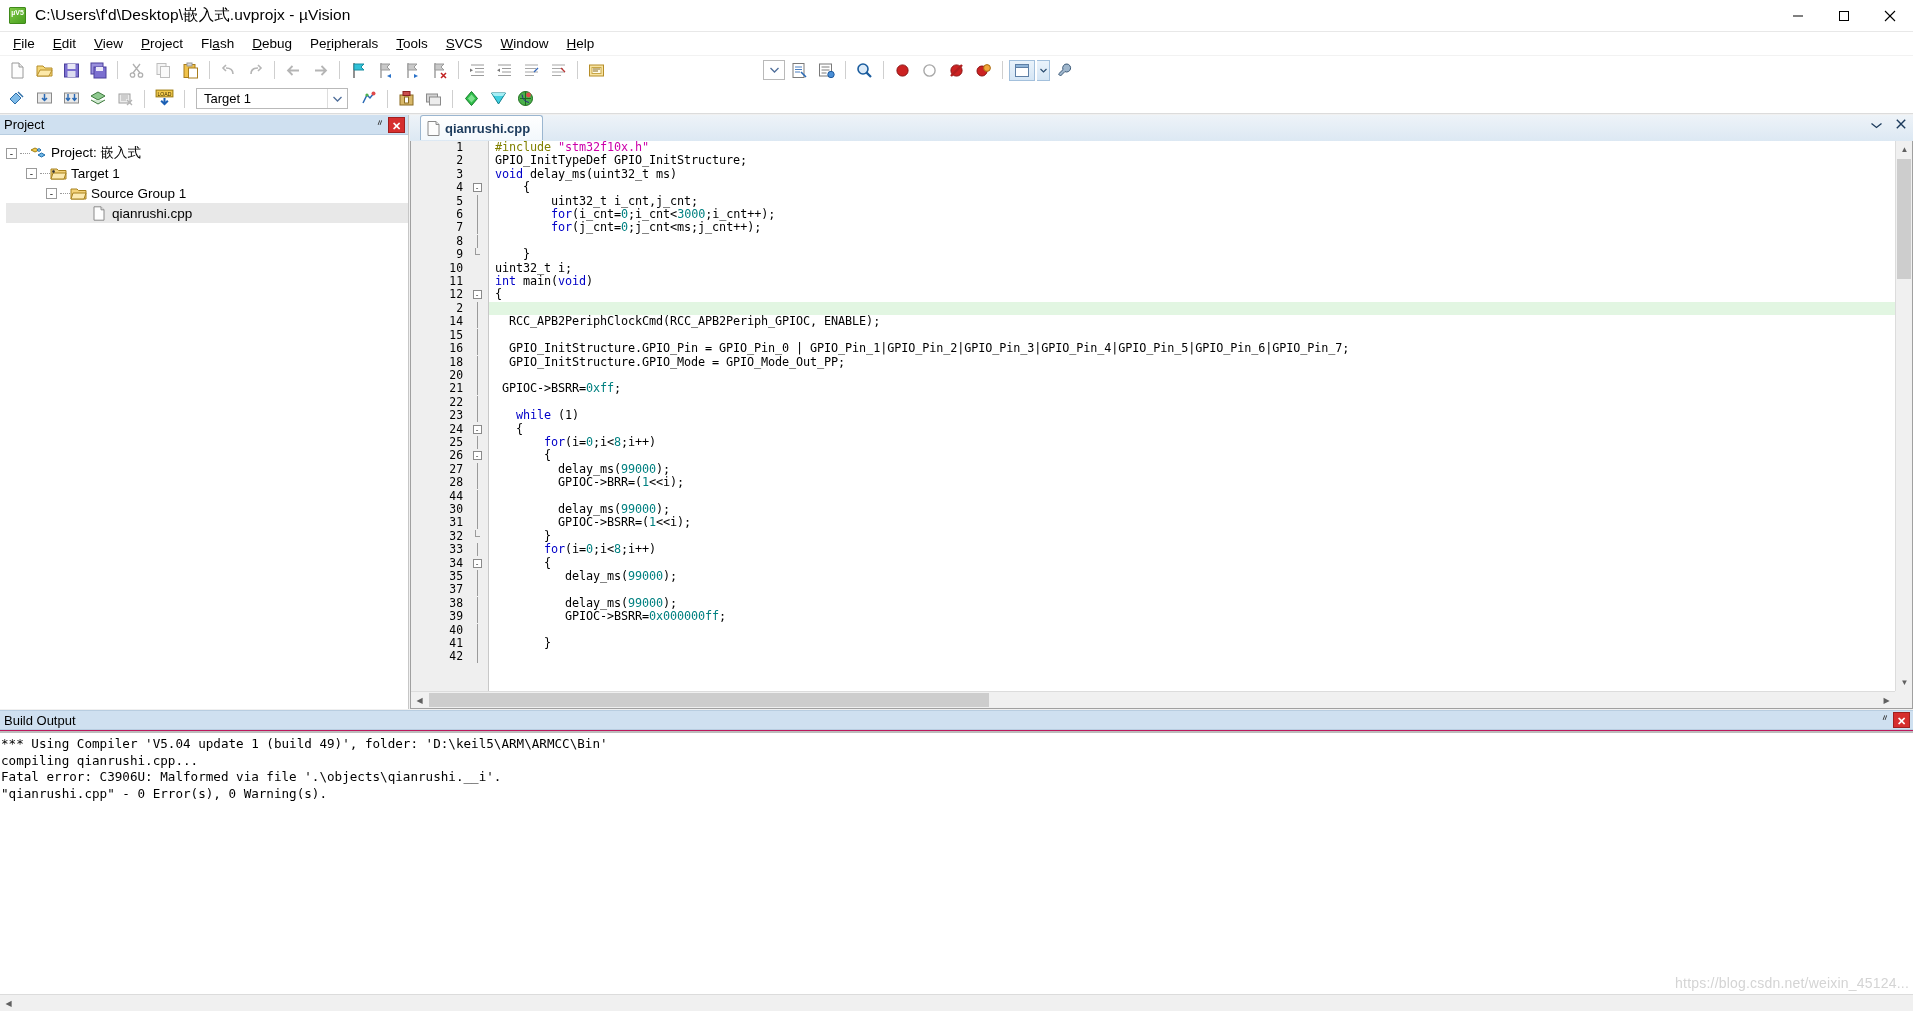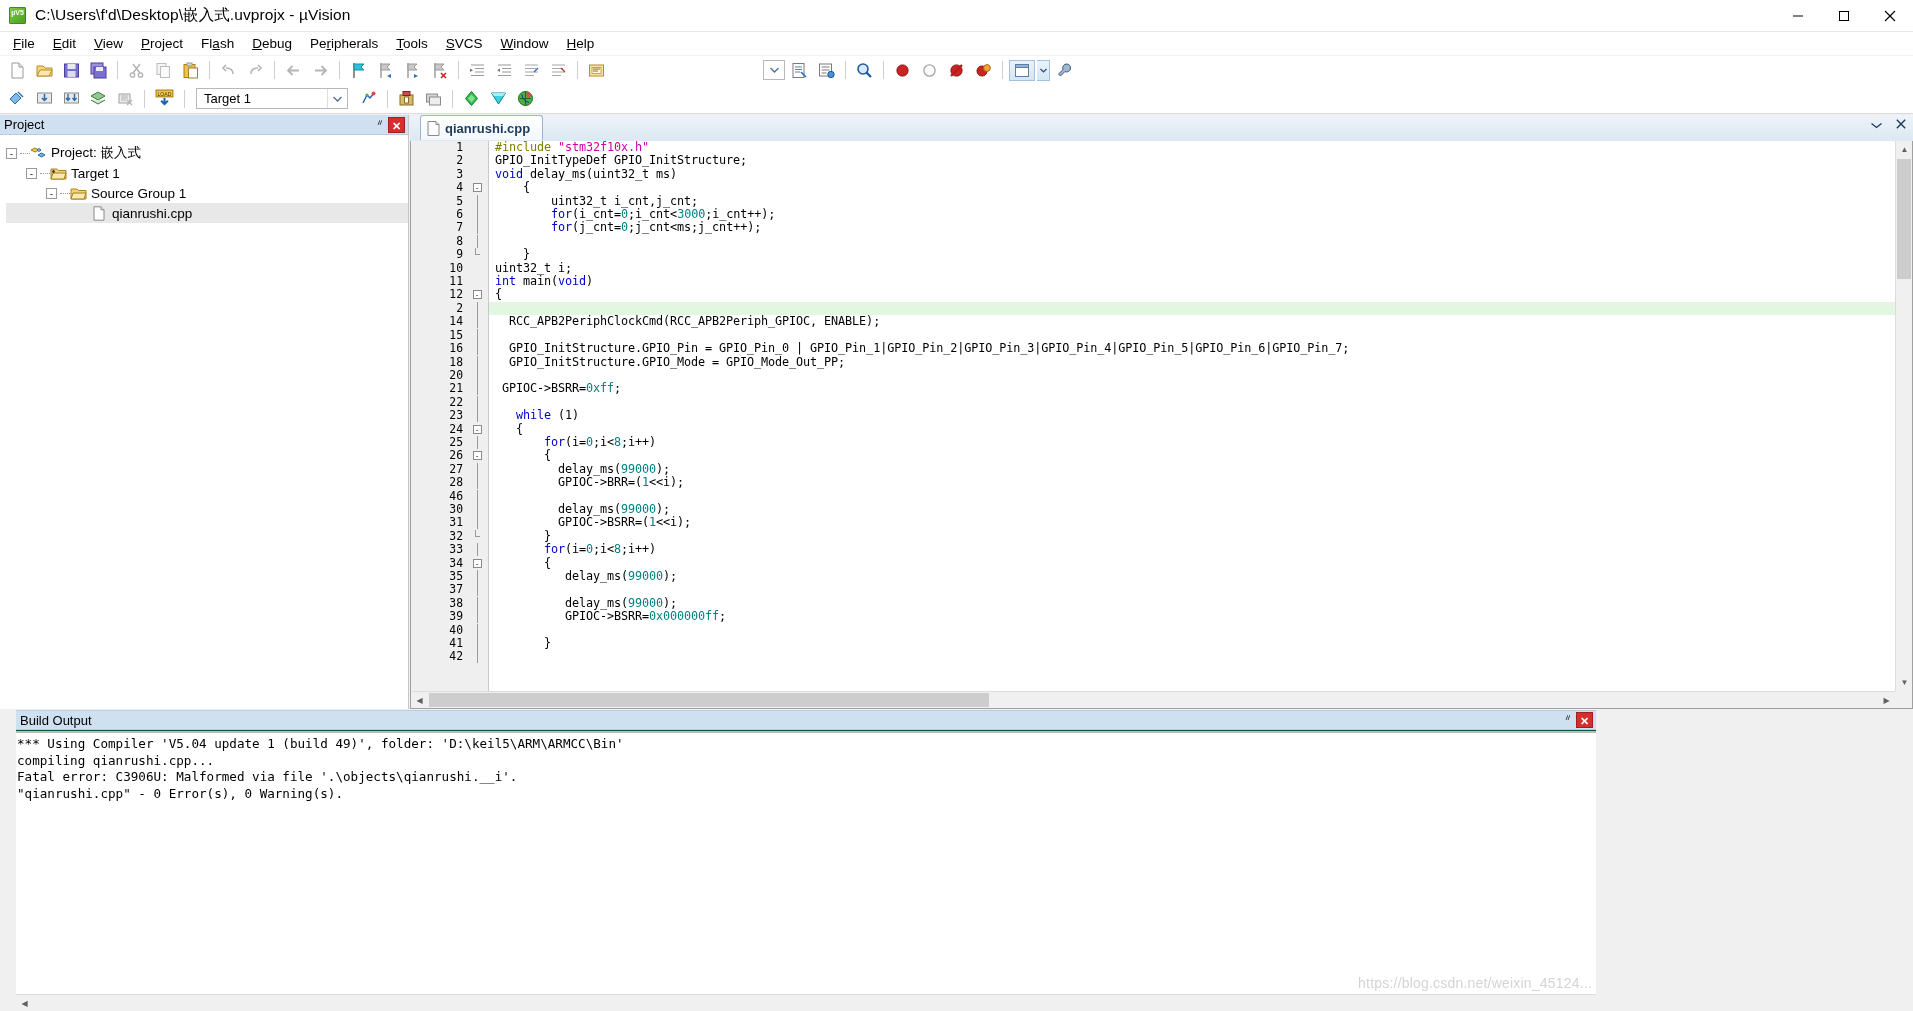--- a/index.html
+++ b/index.html
@@ -175,21 +175,21 @@
   }
   .sb-arrow {
     width:17px; height:17px; display:flex; align-items:center; justify-content:center;
     background:#f0f0f0; font-size:8px; color:#606060;
   }
   .sb-thumb { background:#cdcdcd; position:absolute; }
   .sb-corner { position:absolute; right:0; bottom:0; width:17px; height:17px; background:#f0f0f0; }
 
   
   .build-panel {
-    position:absolute; left:0; top:710px; width:1580px; height:301px; background:#14532d;margin-left:16px;
+    position:absolute; left:0; top:710px; width:1913px; height:301px; background:#be185d;
   }
   .build-header {
     height:20px; background:#cfe0f0; display:flex; align-items:center; padding-left:4px;
     font-size:13px; border-top:1px solid #b8cde0; border-bottom:1px solid #b8cde0;
   }
   .build-header .bh-title { flex:1; }
   .build-body {
     position:absolute; left:0; top:21px; right:0; bottom:17px;
     background:#fff; border-top:2px solid #bcbcbc; padding:3px 0 0 0; overflow:hidden;
   }
@@ -652,21 +652,21 @@
             <div class="code-line"><div class="ln-num">18</div><div class="ln-fold"><span style="display:inline-block;width:1px;height:13px;background:#9a9a9a;vertical-align:top"></span></div><div class="ln-gutterline"></div><div class="ln-text"><span>  GPIO_InitStructure.GPIO_Mode = GPIO_Mode_Out_PP;</span></div></div>
             <div class="code-line"><div class="ln-num">20</div><div class="ln-fold"><span style="display:inline-block;width:1px;height:13px;background:#9a9a9a;vertical-align:top"></span></div><div class="ln-gutterline"></div><div class="ln-text">&nbsp;</div></div>
             <div class="code-line"><div class="ln-num">21</div><div class="ln-fold"><span style="display:inline-block;width:1px;height:13px;background:#9a9a9a;vertical-align:top"></span></div><div class="ln-gutterline"></div><div class="ln-text"><span> GPIOC-&gt;BSRR=</span><span class="n">0xff</span><span>;</span></div></div>
             <div class="code-line"><div class="ln-num">22</div><div class="ln-fold"><span style="display:inline-block;width:1px;height:13px;background:#9a9a9a;vertical-align:top"></span></div><div class="ln-gutterline"></div><div class="ln-text">&nbsp;</div></div>
             <div class="code-line"><div class="ln-num">23</div><div class="ln-fold"><span style="display:inline-block;width:1px;height:13px;background:#9a9a9a;vertical-align:top"></span></div><div class="ln-gutterline"></div><div class="ln-text"><span>   </span><span class="k">while</span><span> (1)</span></div></div>
             <div class="code-line"><div class="ln-num">24</div><div class="ln-fold"><span class="fold-marker">-</span></div><div class="ln-gutterline"></div><div class="ln-text"><span>   {</span></div></div>
             <div class="code-line"><div class="ln-num">25</div><div class="ln-fold"><span style="display:inline-block;width:1px;height:13px;background:#9a9a9a;vertical-align:top"></span></div><div class="ln-gutterline"></div><div class="ln-text"><span>       </span><span class="k">for</span><span>(i=</span><span class="n">0</span><span>;i&lt;</span><span class="n">8</span><span>;i++)</span></div></div>
             <div class="code-line"><div class="ln-num">26</div><div class="ln-fold"><span class="fold-marker">-</span></div><div class="ln-gutterline"></div><div class="ln-text"><span>       {</span></div></div>
             <div class="code-line"><div class="ln-num">27</div><div class="ln-fold"><span style="display:inline-block;width:1px;height:13px;background:#9a9a9a;vertical-align:top"></span></div><div class="ln-gutterline"></div><div class="ln-text"><span>         delay_ms(</span><span class="n">99000</span><span>);</span></div></div>
             <div class="code-line"><div class="ln-num">28</div><div class="ln-fold"><span style="display:inline-block;width:1px;height:13px;background:#9a9a9a;vertical-align:top"></span></div><div class="ln-gutterline"></div><div class="ln-text"><span>         GPIOC-&gt;BRR=(</span><span class="n">1</span><span>&lt;&lt;i);</span></div></div>
-            <div class="code-line"><div class="ln-num">46</div><div class="ln-fold"><span style="display:inline-block;width:1px;height:13px;background:#9a9a9a;vertical-align:top"></span></div><div class="ln-gutterline"></div><div class="ln-text">&nbsp;</div></div>
+            <div class="code-line"><div class="ln-num">44</div><div class="ln-fold"><span style="display:inline-block;width:1px;height:13px;background:#9a9a9a;vertical-align:top"></span></div><div class="ln-gutterline"></div><div class="ln-text">&nbsp;</div></div>
             <div class="code-line"><div class="ln-num">30</div><div class="ln-fold"><span style="display:inline-block;width:1px;height:13px;background:#9a9a9a;vertical-align:top"></span></div><div class="ln-gutterline"></div><div class="ln-text"><span>         delay_ms(</span><span class="n">99000</span><span>);</span></div></div>
             <div class="code-line"><div class="ln-num">31</div><div class="ln-fold"><span style="display:inline-block;width:1px;height:13px;background:#9a9a9a;vertical-align:top"></span></div><div class="ln-gutterline"></div><div class="ln-text"><span>         GPIOC-&gt;BSRR=(</span><span class="n">1</span><span>&lt;&lt;i);</span></div></div>
             <div class="code-line"><div class="ln-num">32</div><div class="ln-fold"><span style="display:inline-block;width:5px;height:7px;border-left:1px solid #9a9a9a;border-bottom:1px solid #9a9a9a;vertical-align:top"></span></div><div class="ln-gutterline"></div><div class="ln-text"><span>       }</span></div></div>
             <div class="code-line"><div class="ln-num">33</div><div class="ln-fold"><span style="display:inline-block;width:1px;height:13px;background:#9a9a9a;vertical-align:top"></span></div><div class="ln-gutterline"></div><div class="ln-text"><span>       </span><span class="k">for</span><span>(i=</span><span class="n">0</span><span>;i&lt;</span><span class="n">8</span><span>;i++)</span></div></div>
             <div class="code-line"><div class="ln-num">34</div><div class="ln-fold"><span class="fold-marker">-</span></div><div class="ln-gutterline"></div><div class="ln-text"><span>       {</span></div></div>
             <div class="code-line"><div class="ln-num">35</div><div class="ln-fold"><span style="display:inline-block;width:1px;height:13px;background:#9a9a9a;vertical-align:top"></span></div><div class="ln-gutterline"></div><div class="ln-text"><span>          delay_ms(</span><span class="n">99000</span><span>);</span></div></div>
             <div class="code-line"><div class="ln-num">37</div><div class="ln-fold"><span style="display:inline-block;width:1px;height:13px;background:#9a9a9a;vertical-align:top"></span></div><div class="ln-gutterline"></div><div class="ln-text">&nbsp;</div></div>
             <div class="code-line"><div class="ln-num">38</div><div class="ln-fold"><span style="display:inline-block;width:1px;height:13px;background:#9a9a9a;vertical-align:top"></span></div><div class="ln-gutterline"></div><div class="ln-text"><span>          delay_ms(</span><span class="n">99000</span><span>);</span></div></div>
             <div class="code-line"><div class="ln-num">39</div><div class="ln-fold"><span style="display:inline-block;width:1px;height:13px;background:#9a9a9a;vertical-align:top"></span></div><div class="ln-gutterline"></div><div class="ln-text"><span>          GPIOC-&gt;BSRR=</span><span class="n">0x000000ff</span><span>;</span></div></div>
             <div class="code-line"><div class="ln-num">40</div><div class="ln-fold"><span style="display:inline-block;width:1px;height:13px;background:#9a9a9a;vertical-align:top"></span></div><div class="ln-gutterline"></div><div class="ln-text">&nbsp;</div></div>

